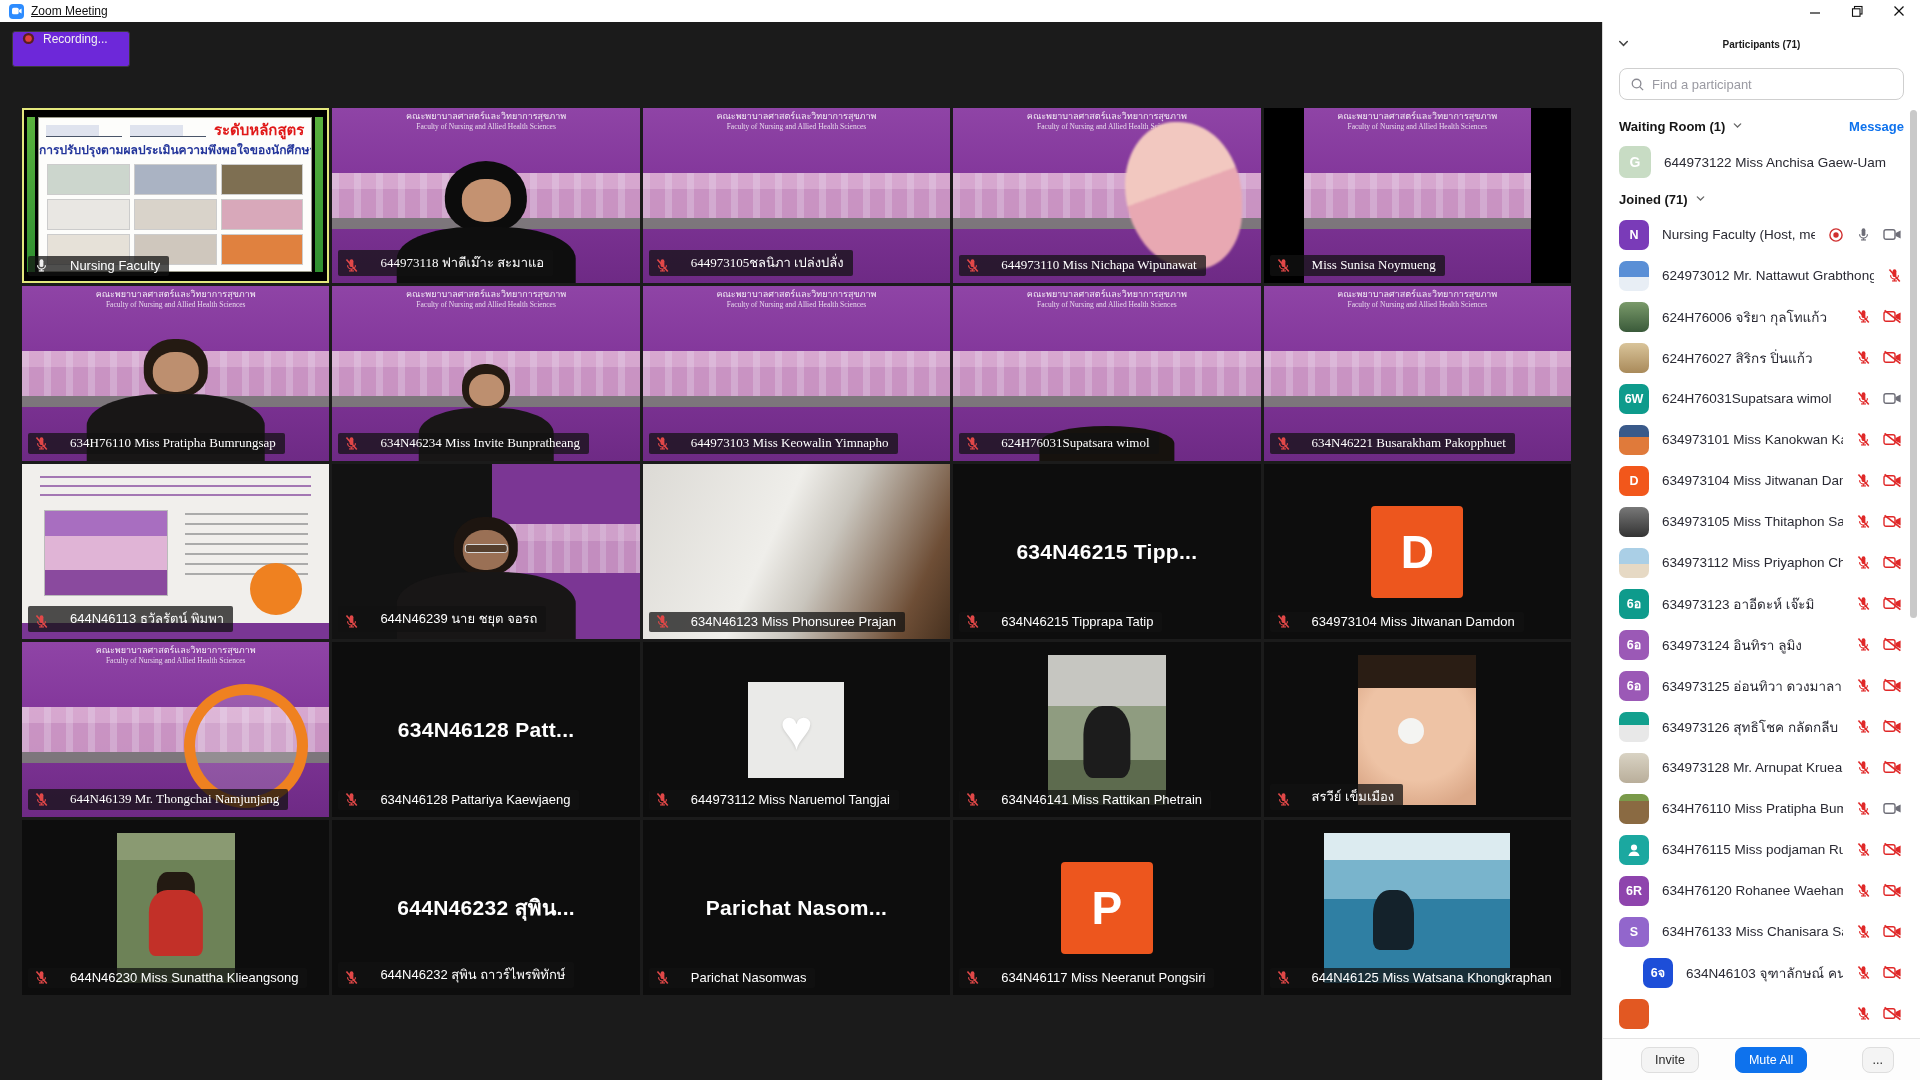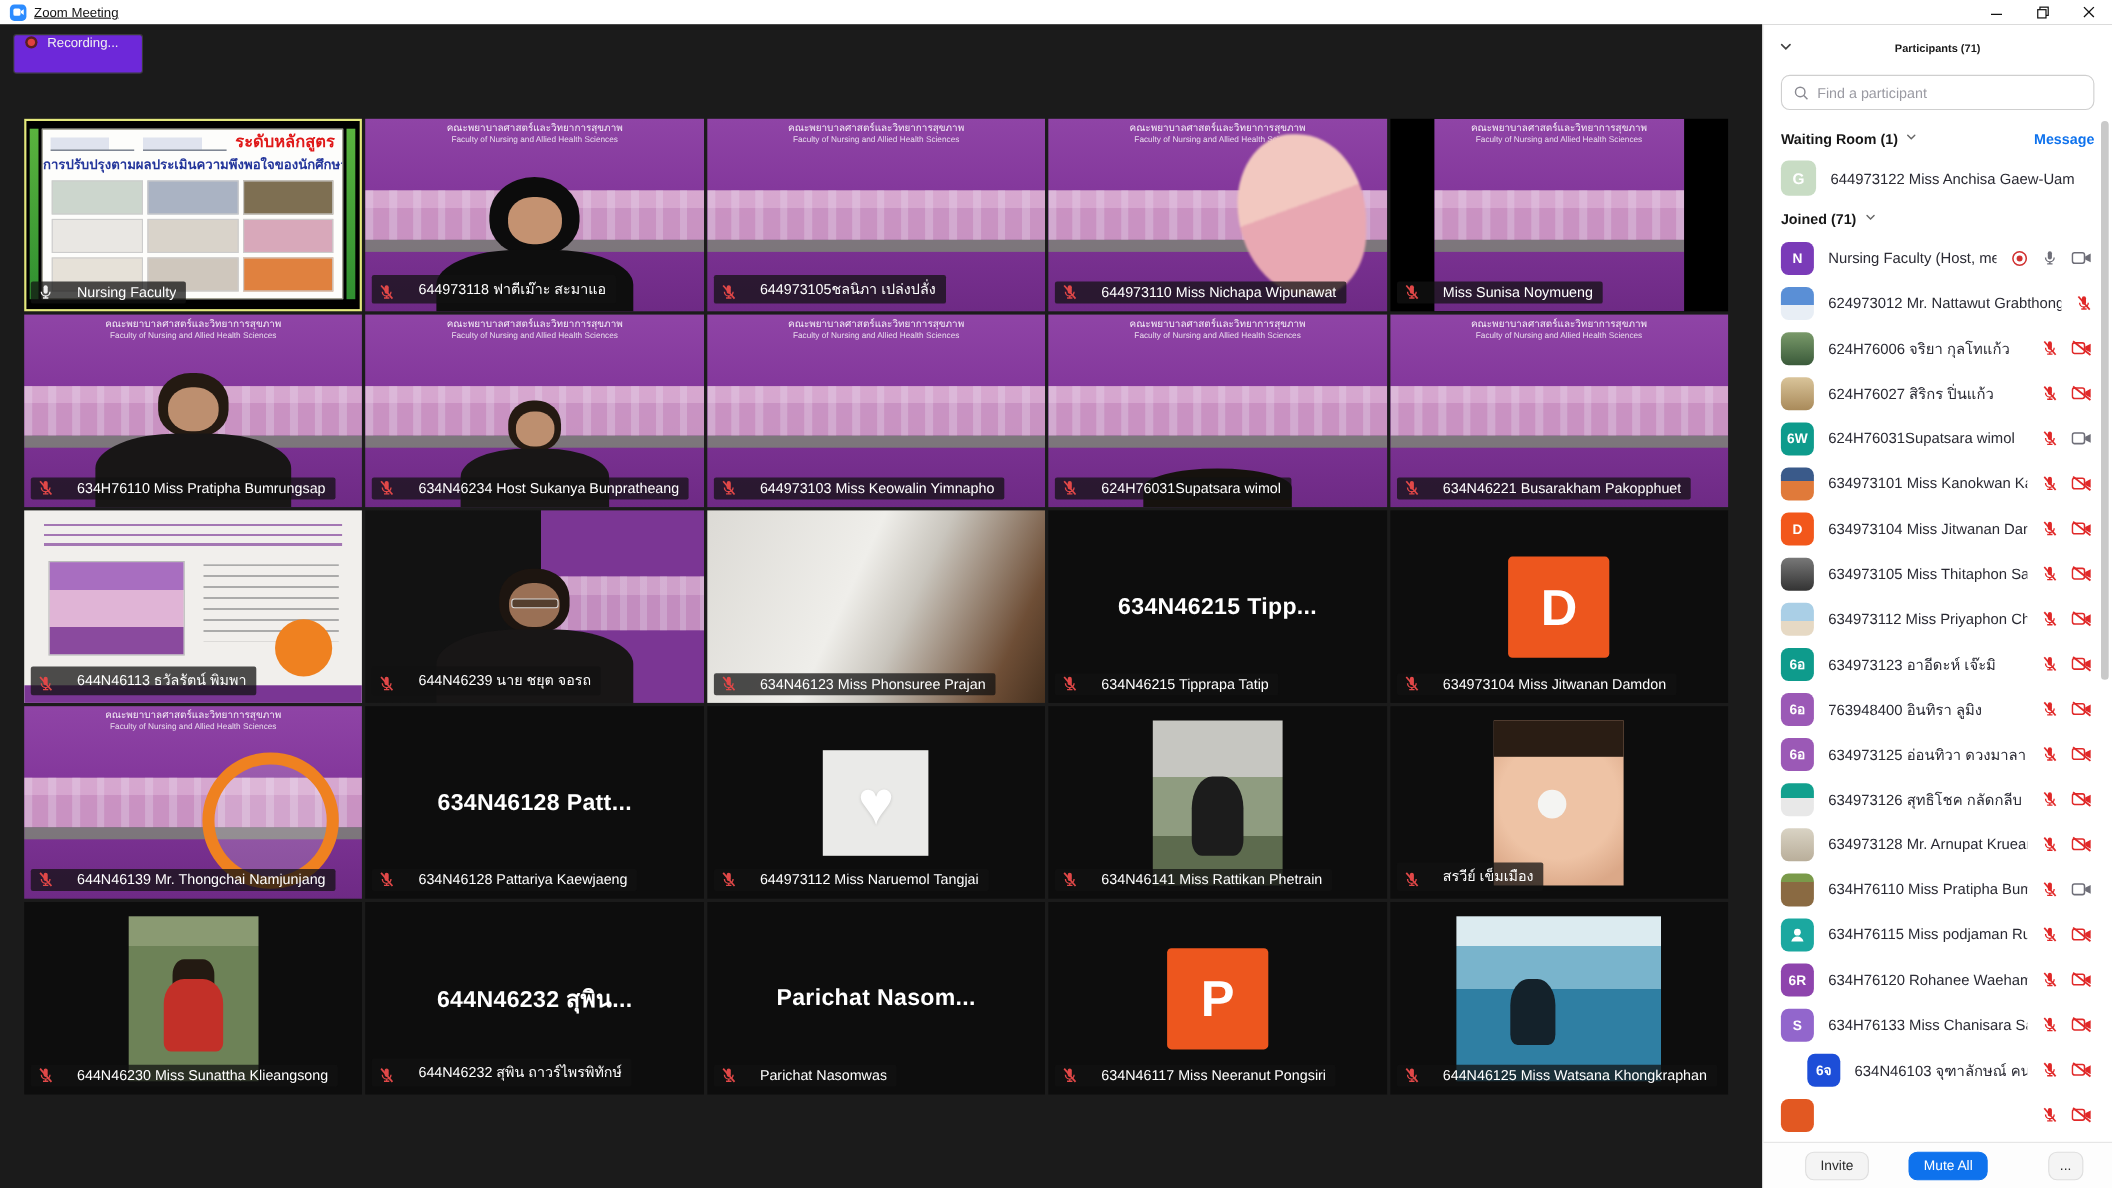--- a/index.html
+++ b/index.html
@@ -19,21 +19,21 @@
 
   
   #grid{position:absolute;left:22px;top:108px;width:1549px;height:887px;display:grid;grid-template-columns:repeat(5,1fr);grid-template-rows:repeat(5,1fr);gap:3px;}
   .tile{position:relative;background:#0d0d0d;overflow:hidden;}
   .tile.active{outline:2px solid #e4e87d;outline-offset:-2px;}
 
   .nlabel{position:absolute;left:6px;bottom:7px;display:flex;align-items:flex-end;gap:21px;background:rgba(18,18,18,.74);padding:2px 9px 3px 6px;border-radius:2px;max-width:93%;z-index:5;}
   .nlabel span{color:#fff;font-size:13px;white-space:nowrap;overflow:hidden;}
 
   
-  .vbg,.inner43{background:linear-gradient(180deg,#914aa8 0,#8f44a6 0%,#83379b 40%,#6e2a85 100%);}
+  .vbg,.inner43{background:linear-gradient(180deg,#914aa8 0,#8f44a6 0%,#83379b 40%,#6e2a85 100%);font-family:Liberation Serif, serif;}
   .vbg .bld,.inner43 .bld{position:absolute;left:0;right:0;top:37%;height:26%;opacity:.8;
     background:repeating-linear-gradient(90deg,rgba(255,255,255,.35) 0 7px,rgba(255,255,255,0) 7px 22px),linear-gradient(180deg,#ecc4dd 0 35%,#dcabce 35% 100%);}
   .vbg .lawn,.inner43 .lawn{position:absolute;left:0;right:0;top:63%;height:6%;background:#7fae6a;opacity:.55;}
   .vb-banner{position:absolute;left:0;right:0;top:3px;text-align:center;z-index:2;}
   .vb-banner .b1{color:rgba(255,255,255,.92);font-size:9px;line-height:1.25;}
   .vb-banner .b2{color:rgba(255,255,255,.8);font-size:7.5px;line-height:1.2;}
 
   .sil{position:absolute;left:50%;bottom:-4px;transform:translateX(-50%);width:58%;height:72%;z-index:3;}
   .sil .sh{position:absolute;top:0;left:50%;transform:translateX(-50%);width:36%;height:46%;background:#241a12;border-radius:46% 46% 42% 42%;}
   .sil .sh::after{content:"";position:absolute;inset:22% 14% 8% 14%;background:#bd8f6f;border-radius:46%;}
@@ -331,21 +331,21 @@
           <div class="sb"></div>
         </div>
         <div class="nlabel">
           <svg width="15" height="15" viewBox="0 0 16 16">
     <rect x="6" y="1.4" width="4" height="8.2" rx="2" fill="#e14848"></rect>
     <path d="M3.8 7.6a4.2 4.2 0 0 0 8.4 0" fill="none" stroke="#e14848" stroke-width="1.3"></path>
     <line x1="8" y1="11.9" x2="8" y2="13.8" stroke="#e14848" stroke-width="1.3"></line>
     <line x1="5.4" y1="13.8" x2="10.6" y2="13.8" stroke="#e14848" stroke-width="1.3"></line>
     <line x1="2.6" y1="1.6" x2="13.6" y2="14.4" stroke="#e14848" stroke-width="1.7"></line>
           </svg>
-          <span>634N46234 Host Sukanya Bunpratheang</span>
+          <span>634N46234 Miss Invite Bunpratheang</span>
         </div>
       </div>
       <div class="tile vbg">
         <div class="vb-banner">
           <div class="b1">คณะพยาบาลศาสตร์และวิทยาการสุขภาพ</div>
           <div class="b2">Faculty of Nursing and Allied Health Sciences</div>
         </div>
         <div class="bld"></div>
         <div class="lawn"></div>
         <div class="nlabel">
@@ -829,21 +829,21 @@
     <rect x="1" y="2.2" width="11" height="9.6" rx="2" fill="none" stroke="#e02828" stroke-width="1.4"></rect>
     <path d="M12.6 5.6 17.6 3v8l-5-2.6z" fill="#e02828"></path>
     <line x1="1.6" y1="0.8" x2="17.4" y2="13.2" stroke="#e02828" stroke-width="1.7"></line>
             </svg>
           </div>
         </div>
         <div class="prow">
           <div class="pav" style="background: rgb(155, 89, 182);">
             <span>6อ</span>
           </div>
-          <div class="pname">763948400 อินทิรา ลูมิง</div>
+          <div class="pname">634973124 อินทิรา ลูมิง</div>
           <div class="picons">
             <svg width="15" height="15" viewBox="0 0 16 16">
     <rect x="6" y="1.4" width="4" height="8.2" rx="2" fill="#e02828"></rect>
     <path d="M3.8 7.6a4.2 4.2 0 0 0 8.4 0" fill="none" stroke="#e02828" stroke-width="1.3"></path>
     <line x1="8" y1="11.9" x2="8" y2="13.8" stroke="#e02828" stroke-width="1.3"></line>
     <line x1="5.4" y1="13.8" x2="10.6" y2="13.8" stroke="#e02828" stroke-width="1.3"></line>
     <line x1="2.6" y1="1.6" x2="13.6" y2="14.4" stroke="#e02828" stroke-width="1.7"></line>
             </svg>
             <svg width="19" height="15" viewBox="0 0 19 14">
     <rect x="1" y="2.2" width="11" height="9.6" rx="2" fill="none" stroke="#e02828" stroke-width="1.4"></rect>

